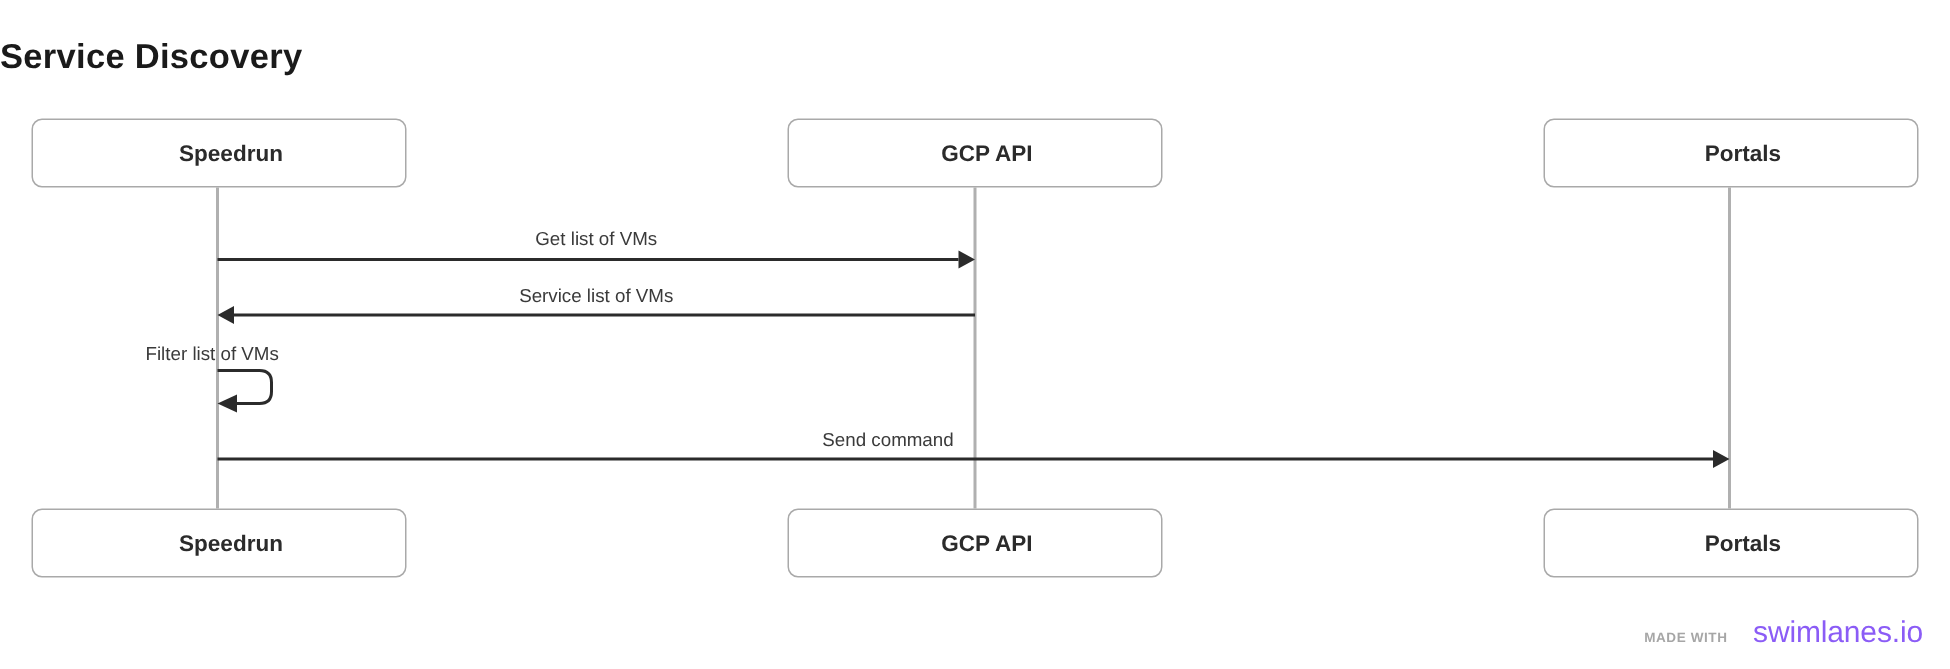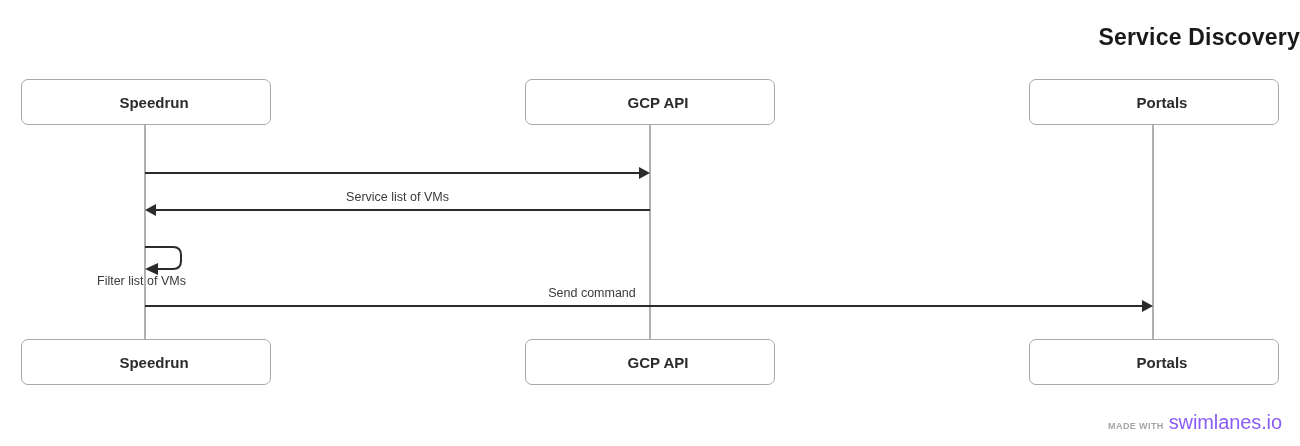--- a/index.html
+++ b/index.html
@@ -18,21 +18,21 @@
     position: relative;
     width: 1300px;
     height: 446px;
     background: #ffffff;
   }
   .title {
     position: absolute;
     left: 0;
     top: 24px;
     width: 1300px;
-    text-align: right;
+    text-align: left;
     font-size: 23px;
     font-weight: bold;
     color: #1a1a1a;
     letter-spacing: 0.2px;
   }
   .participant-box {
     position: absolute;
     box-sizing: border-box;
     height: 46px;
     border: 1.6px solid #a9a9a9;
@@ -88,21 +88,21 @@
   .self-loop {
     position: absolute;
     z-index: 2;
   }
   .footer {
     position: absolute;
     right: 18px;
     bottom: 12px;
     display: flex;
     align-items: baseline;
-    gap: 5px;
+    gap: 17px;
     z-index: 4;
   }
   .footer-made {
     font-size: 9px;
     font-weight: bold;
     letter-spacing: 0.4px;
     color: #a6a6a6;
     text-transform: uppercase;
   }
   .footer-brand {
@@ -125,28 +125,29 @@
   <div class="participant-box" style="left:21px; top:79px; width:250px;">
     <span>Speedrun</span>
   </div>
   <div class="participant-box" style="left:525px; top:79px; width:250px;">
     <span>GCP API</span>
   </div>
   <div class="participant-box" style="left:1029px; top:79px; width:250px;">
     <span>Portals</span>
   </div>
 
+  <div class="msg-label centered" style="left:145px; top:152px; width:505px;">Get list of VMs</div>
   <div class="msg-line" style="left:145px; top:172px; width:494px;"></div>
   <div class="arrow-head arrow-right" style="left:639px; top:167px;"></div>
 
   <div class="msg-label centered" style="left:145px; top:190px; width:505px;">Service list of VMs</div>
   <div class="msg-line" style="left:156px; top:209px; width:494px;"></div>
   <div class="arrow-head arrow-left" style="left:145px; top:204px;"></div>
 
-  <div class="msg-label" style="left:97px; top:229px;margin-top:45px;">Filter list of VMs</div>
+  <div class="msg-label" style="left:97px; top:229px;">Filter list of VMs</div>
   <svg class="self-loop" width="56" height="40" style="left:142px; top:240px;" viewBox="0 0 56 40">
     <path d="M 3 7 L 31 7 Q 39 7 39 15 L 39 21 Q 39 29 31 29 L 16 29" fill="none" stroke="#2b2b2b" stroke-width="2"></path>
     <polygon points="16,23 3,29 16,35" fill="#2b2b2b"></polygon>
   </svg>
 
   <div class="msg-label centered" style="left:145px; top:286px; width:894px;">Send command</div>
   <div class="msg-line" style="left:145px; top:305px; width:997px;"></div>
   <div class="arrow-head arrow-right" style="left:1142px; top:300px;"></div>
 
   <div class="participant-box" style="left:21px; top:339px; width:250px;">

